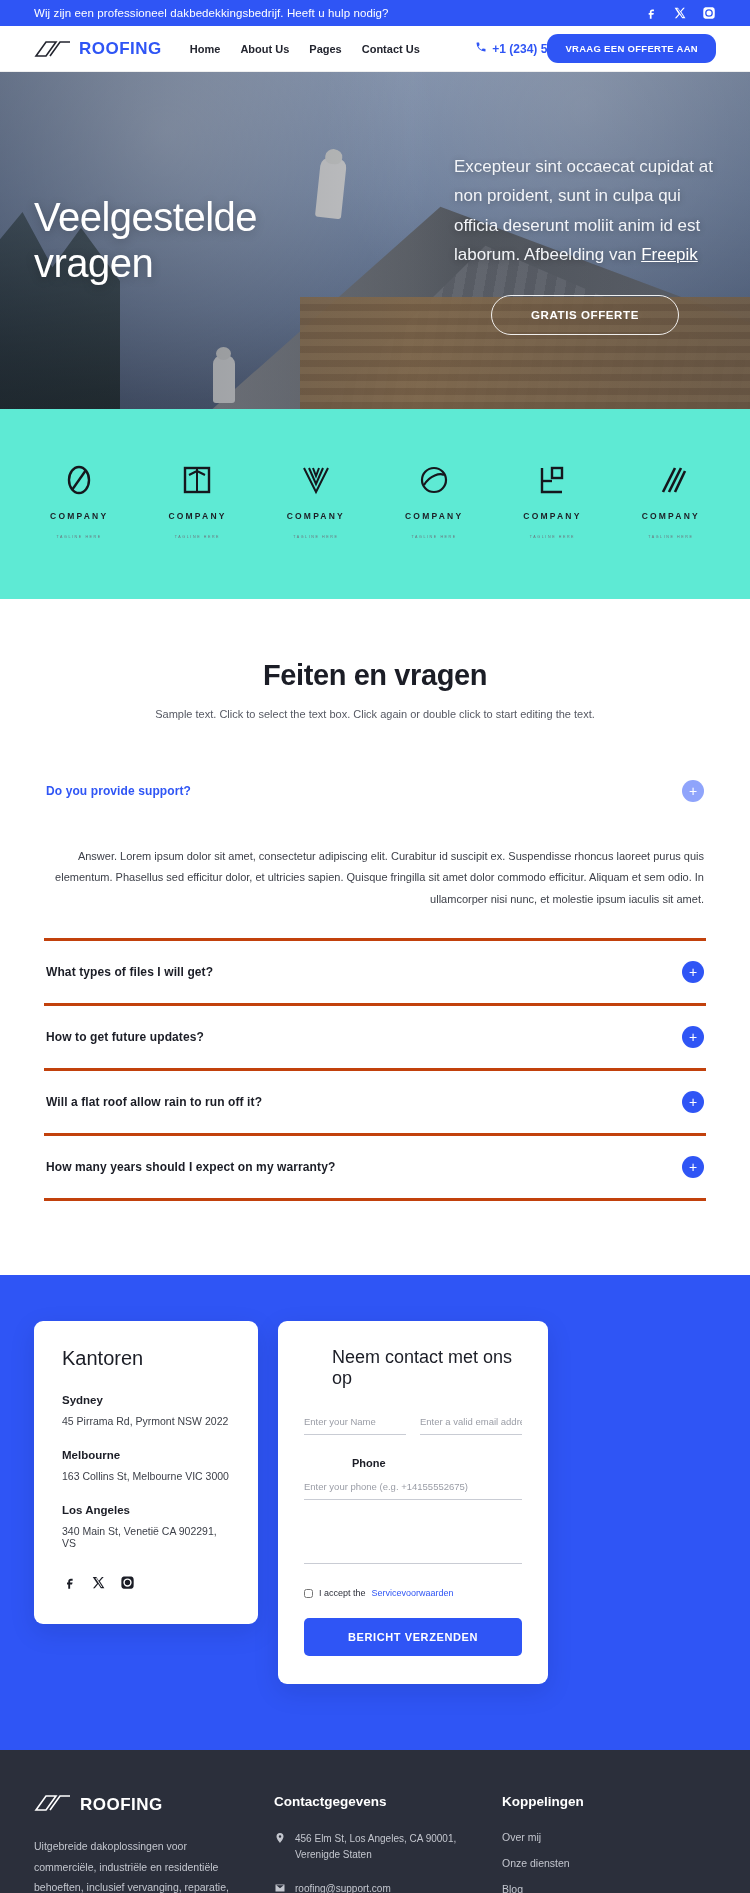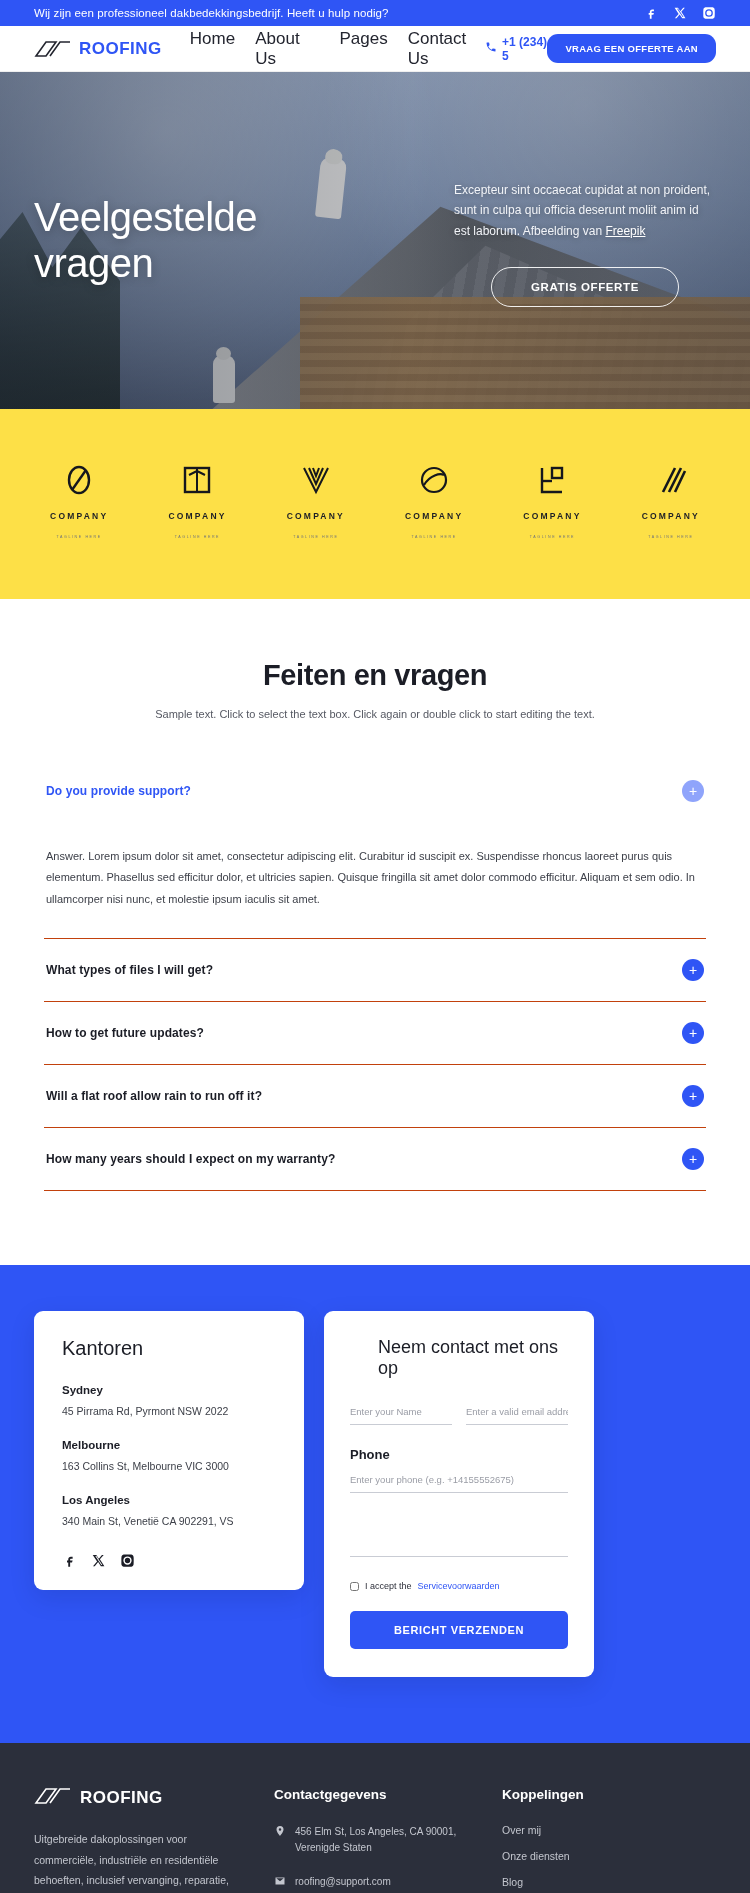--- a/index.html
+++ b/index.html
@@ -38,24 +38,24 @@
   .logo { display: flex; align-items: center; gap: 5px; }
   .logo-mark { width: 40px; height: 18px; }
   .logo-text {
     font-size: 17px;
     font-weight: 700;
     color: #2f55f5;
     letter-spacing: .5px;
   }
   .nav-links { display: flex; gap: 20px; margin-left: 28px; }
   .nav-links a {
-    font-size: 17px;
+    font-size: 11px;
     color: #23252f;
     text-decoration: none;
-    font-weight: 400;
+    font-weight: 700;
   }
   .nav-right { margin-left: auto; display: flex; align-items: center; gap: 0; }
   .nav-phone {
     display: flex; align-items: center; gap: 5px;
     color: #2f55f5; font-size: 12px; font-weight: 700;
   }
   .nav-phone svg { width: 12px; height: 12px; fill: #2f55f5; }
   .btn-quote {
     background: #2f55f5;
     color: #fff;
@@ -136,21 +136,21 @@
     line-height: 1.13;
     color: #ffffff;
     font-weight: 400;
     letter-spacing: -.5px;
     width: 300px;
     text-shadow: 0 2px 10px rgba(0,0,0,.25);
   }
   .hero-right { margin-left: auto; width: 262px; padding-top: 6px; }
   .hero-sub {
     color: #f2f4f8;
-    font-size: 12px;
+    font-size: 17px;
     line-height: 1.72;
     margin-bottom: 26px;
     text-shadow: 0 1px 6px rgba(0,0,0,.3);
   }
   .hero-sub a { color: #ffffff; text-decoration: underline; }
   .btn-outline {
     display: block;
     margin: 0 auto;
     width: 188px;
     text-align: center;
@@ -160,21 +160,21 @@
     background: transparent;
     font-size: 11.5px;
     font-weight: 600;
     letter-spacing: .6px;
     padding: 13px 0;
     cursor: pointer;
   }
 
   
   .logos {
-    background: #fde047;
+    background: #5eead4;
     padding: 52px 20px 60px;
     display: flex;
     justify-content: space-around;
     align-items: center;
   }
   .logo-item { display: flex; flex-direction: column; align-items: center; gap: 12px; width: 96px; }
   .logo-glyph { height: 38px; display: flex; align-items: center; justify-content: center; }
   .logo-glyph svg { height: 34px; width: 40px; }
   .logo-name {
     font-size: 8.5px; letter-spacing: 2.2px; font-weight: 700; color: #1d1f26;
@@ -192,21 +192,21 @@
     letter-spacing: -.4px;
     color: #1b1d26;
   }
   .faq-sub {
     text-align: center;
     font-size: 11px;
     color: #565963;
     margin-top: 16px;
     margin-bottom: 40px;
   }
-  .faq-item { border-bottom: 1px solid #c2410c; }
+  .faq-item { border-bottom: 3px solid #c2410c; text-align: right; }
   .faq-row {
     display: flex; align-items: center; justify-content: space-between;
     padding: 20px 2px 20px 2px;
     cursor: pointer;
   }
   .faq-q { font-size: 12px; font-weight: 700; color: #1b1d26; letter-spacing: .1px; }
   .faq-item.open .faq-q { color: #2f55f5; }
   .faq-toggle {
     width: 22px; height: 22px; border-radius: 50%;
     background: #2f55f5; color: #fff;
@@ -222,33 +222,33 @@
   }
 
   
   .contact-wrap { background: #2f55f5; padding: 46px 0 66px; }
   .contact-inner { display: flex; gap: 20px; padding: 0 34px; align-items: flex-start; }
   .card {
     background: #ffffff;
     border-radius: 9px;
     box-shadow: 0 8px 26px rgba(10,20,60,.12);
   }
-  .card-offices { width: 270px; padding: 26px 28px 18px; }
+  .card-offices { width: 224px; padding: 26px 28px 30px; }
   .card-offices h3 { font-size: 20px; font-weight: 400; color: #1b1d26; margin-bottom: 24px; }
   .office { margin-bottom: 22px; }
   .office-city { font-size: 11.5px; font-weight: 700; color: #1b1d26; margin-bottom: 9px; }
   .office-addr { font-size: 10.5px; color: #3d4049; }
   .office-social { display: flex; gap: 14px; margin-top: 26px; }
   .office-social svg { width: 15px; height: 15px; fill: #1b1d26; }
 
   .card-form { width: 270px; padding: 26px 26px 28px; }
   .card-form h3 { font-size: 18px; font-weight: 400; color: #1b1d26; margin-bottom: 22px; margin-left: 28px; }
   .form-row { display: flex; gap: 14px; margin-bottom: 22px; }
   .field { flex: 1; }
-  .field label { display: block; font-size: 13px; font-weight: 700; color: #1b1d26; margin-bottom: 7px; }
+  .field label { display: block; font-size: 11px; font-weight: 700; color: #1b1d26; margin-bottom: 7px; margin-left: 48px; }
   .field input, .field textarea {
     width: 100%;
     border: none;
     border-bottom: 1px solid #c9ccd4;
     font-size: 9.5px;
     color: #2d2f3a;
     padding: 3px 0 7px;
     font-family: "Liberation Sans", sans-serif;
     background: transparent;
     outline: none;

